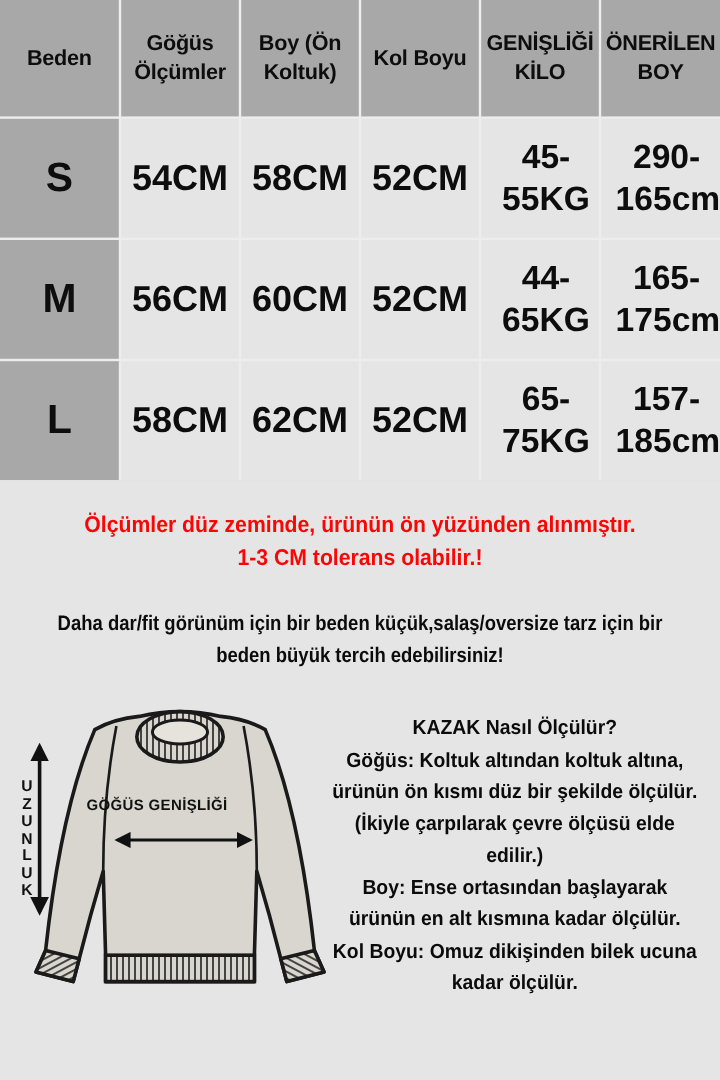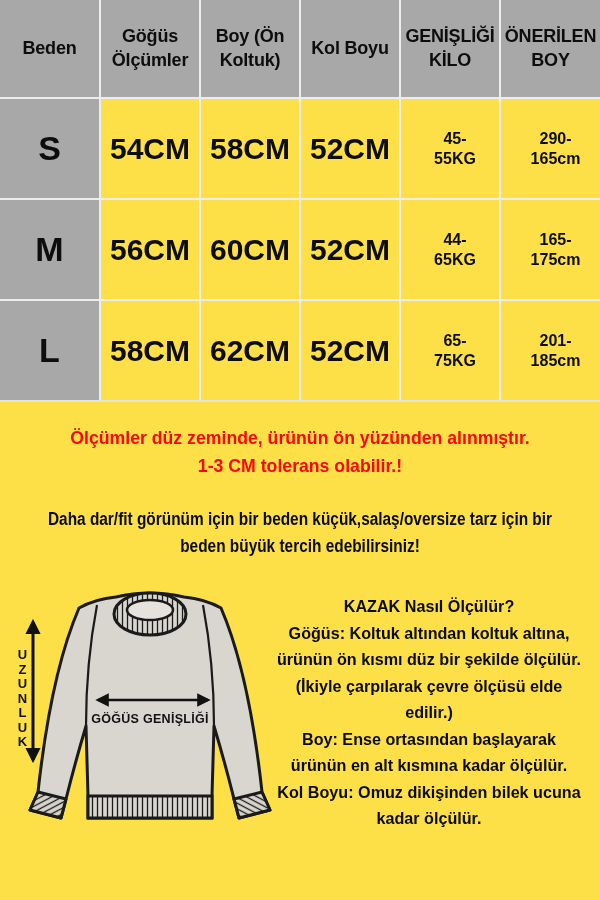--- a/index.html
+++ b/index.html
@@ -1,17 +1,17 @@
 <!DOCTYPE html>
 <html><head>
 <meta charset="utf-8">
 <style>
   html,body{margin:0;padding:0;}
   .page{
-    position:relative;width:600px;height:900px;background:#fde047;overflow:hidden;
+    position:relative;width:600px;height:900px;background:#e5e5e5;overflow:hidden;
     font-family:"Liberation Sans",sans-serif;color:#0d0d0d;
   }
   
   .size-table{
     position:absolute;top:0;left:0;width:600px;
     border-collapse:collapse;table-layout:fixed;
   }
   .size-table col{width:100px;}
   .size-table th,.size-table td{
     border:2px solid #ededed;text-align:center;vertical-align:middle;
@@ -20,21 +20,21 @@
   .size-table tr > *:first-child{border-left:none;}
   .size-table tr > *:last-child{border-right:none;}
   .size-table thead th{border-top:none;}
   .size-table thead tr{height:98px;}
   .size-table tbody tr{height:101px;}
   .size-table thead th{
     background:#a8a8a8;font-size:18px;line-height:1.28;letter-spacing:-0.2px;
   }
   .size-table tbody th.size-cell{background:#a8a8a8;font-size:34px;}
   .size-table td{font-size:30px;}
-  .size-table td.two-line{font-size:16px;line-height:1.22;white-space:pre-line;padding-left:12px;}
+  .size-table td.two-line{font-size:28px;line-height:1.22;white-space:pre-line;padding-left:12px;}
   .size-table tbody tr:last-child > *{border-bottom:2px solid #e3e3e3;}
   
   .tolerance-note{
     position:absolute;top:424px;left:0;width:600px;text-align:center;
     font-size:19px;line-height:27.5px;font-weight:700;color:#f80707;
     white-space:pre-line;transform:scaleX(0.93);transform-origin:50% 0;
   }
   .fit-note{
     position:absolute;top:506px;left:0;width:600px;text-align:center;
     font-size:17.5px;line-height:26.5px;font-weight:700;color:#0b0b0b;
@@ -42,22 +42,22 @@
   }
   
   .diagram{position:absolute;left:0;top:578px;width:300px;height:305px;}
   .diagram svg{position:absolute;left:0;top:0;}
   .uzunluk-label{
     position:absolute;left:15px;top:70px;width:15px;
     font-size:13px;font-weight:700;line-height:14.5px;
     word-break:break-all;text-align:center;color:#111;
   }
   .chest-label{
-    position:absolute;left:72px;top:86px;width:156px;text-align:center;
-    font-size:12.5px;font-weight:700;letter-spacing:0.3px;color:#111;white-space:nowrap;margin-top:48px;
+    position:absolute;left:72px;top:86px;width:156px;
+    font-size:12.5px;font-weight:700;letter-spacing:0.3px;color:#111;white-space:nowrap;
   }
   
   .guide{
     position:absolute;left:258px;top:594px;width:342px;text-align:center;
     font-size:17px;line-height:26.5px;font-weight:700;color:#0b0b0b;
     white-space:pre-line;transform:scaleX(0.95);transform-origin:50% 0;
   }
 </style>
 </head>
 <body>
@@ -104,21 +104,21 @@
         <td class="two-line">165-
 175cm</td>
       </tr>
       <tr>
         <th class="size-cell">L</th>
         <td>58CM</td>
         <td>62CM</td>
         <td>52CM</td>
         <td class="two-line">65-
 75KG</td>
-        <td class="two-line">201-
+        <td class="two-line">157-
 185cm</td>
       </tr>
     </tbody>
   </table>
 
   <div class="tolerance-note">Ölçümler düz zeminde, ürünün ön yüzünden alınmıştır.
 1-3 CM tolerans olabilir.!</div>
 
   <div class="fit-note">Daha dar/fit görünüm için bir beden küçük,salaş/oversize tarz için bir
 beden büyük tercih edebilirsiniz!</div>

